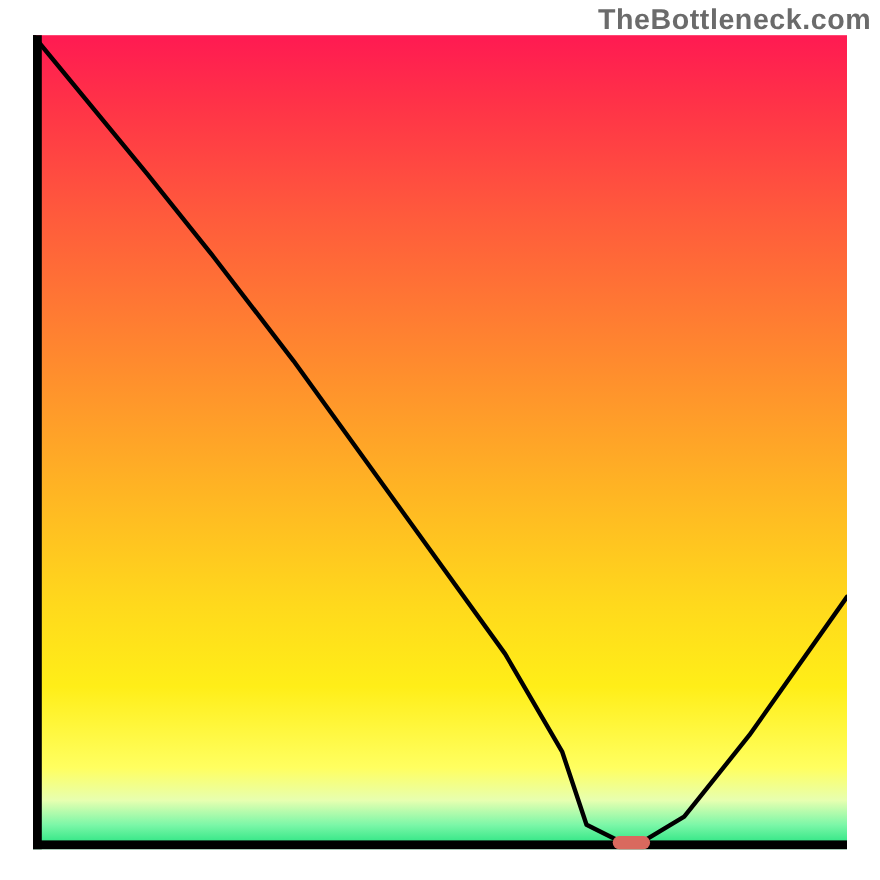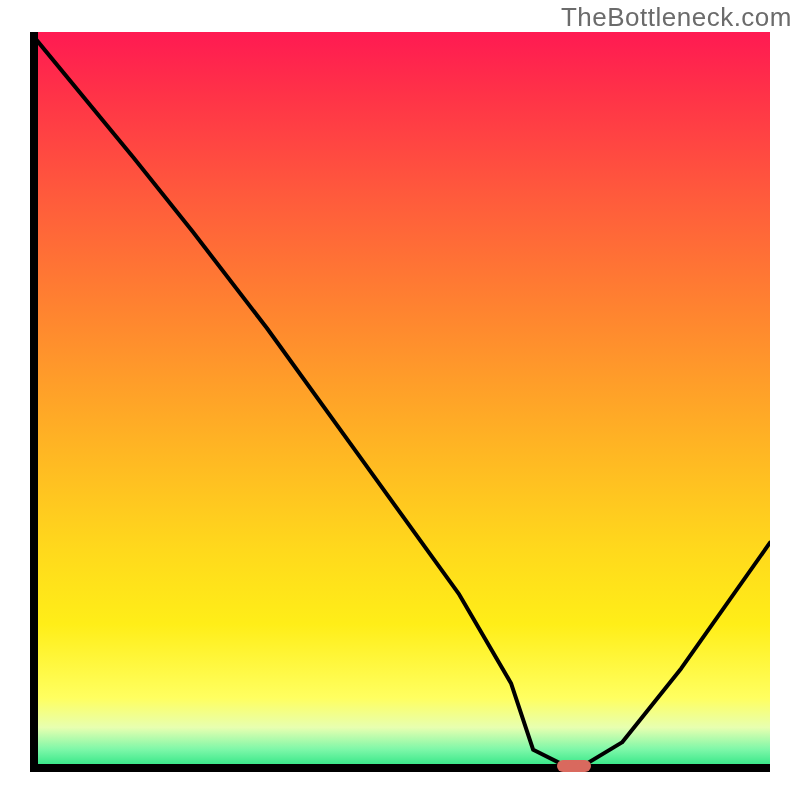--- a/index.html
+++ b/index.html
@@ -15,21 +15,21 @@
     position: relative;
     width: 800px;
     height: 800px;
     box-sizing: border-box;
   }
   .watermark {
     position: absolute;
     top: 2px;
     right: 8px;
     font-size: 26px;
-    font-weight: 400;
+    font-weight: 700;
     color: #6b6b6b;
     letter-spacing: 0.5px;
     z-index: 10;
   }
   .plot-area {
     position: absolute;
     left: 30px;
     top: 32px;
     width: 740px;
     height: 740px;

